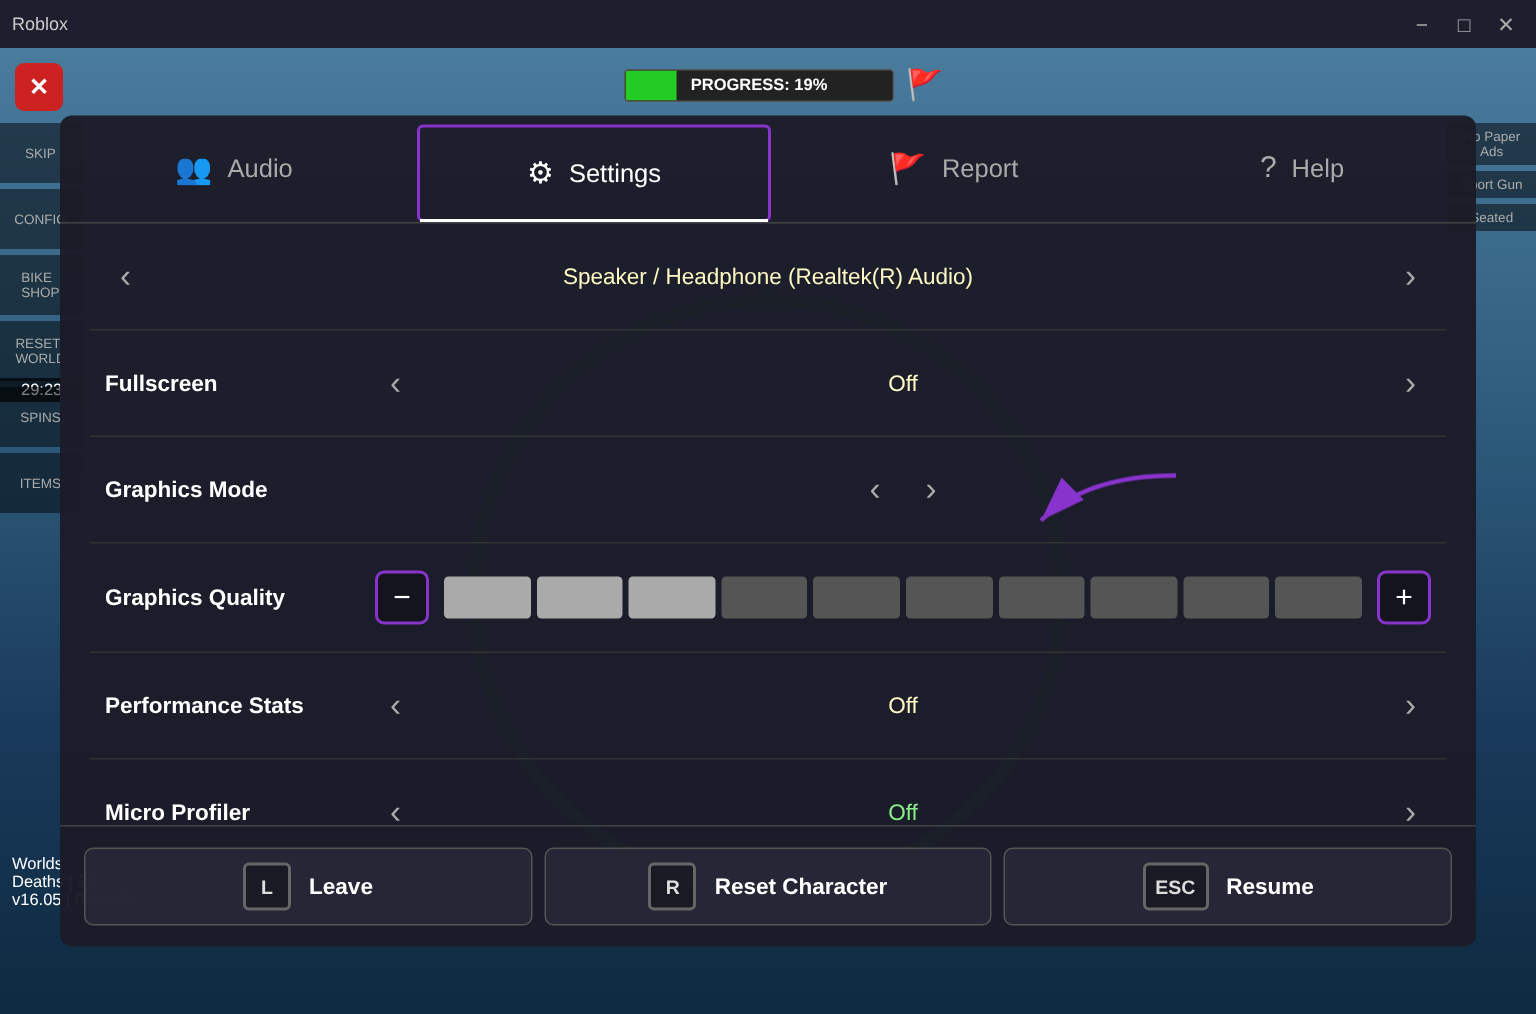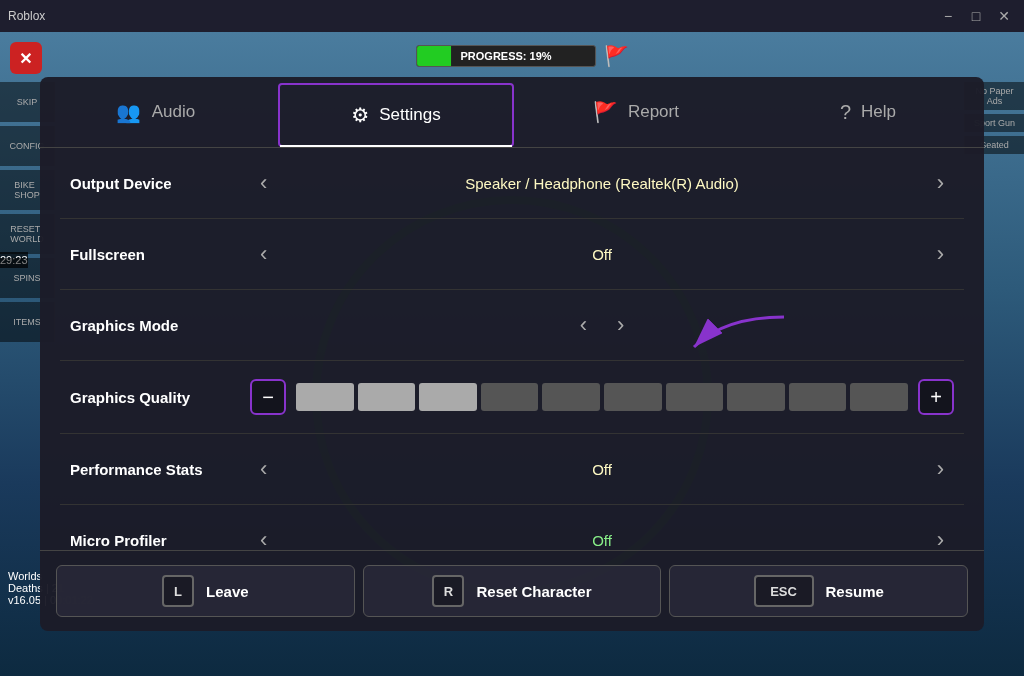--- a/index.html
+++ b/index.html
@@ -170,21 +170,21 @@
       border-right: 1px solid #555;
     }
 
     .timer-badge {
       position: absolute;
       left: 0;
       top: 220px;
       background: rgba(0,0,0,0.7);
       color: white;
       font-size: 11px;
-      padding: 2px 0;
+      padding: 2px 14px;
     }
 
     
     .side-right {
       position: absolute;
       right: 0;
       top: 50px;
       display: flex;
       flex-direction: column;
       gap: 4px;
@@ -376,21 +376,21 @@
       align-items: center;
       justify-content: center;
       font-size: 13px;
       font-weight: bold;
       color: #ddd;
       background: rgba(0,0,0,0.3);
       flex-shrink: 0;
     }
 
     .key-badge-esc {
-      width: 60px;
+      width: 44px;
     }
   </style>
 </head>
 <body>
 
 <div class="window">
 
   <div class="titlebar">
     <div class="titlebar-left">
       <span class="titlebar-title">Roblox</span>
@@ -456,21 +456,20 @@
         </div>
         <div class="tab">
           <span class="tab-icon">?</span>
           <span>Help</span>
         </div>
       </div>
 
       <div class="settings-content">
 
         <div class="settings-row">
-          <span class="settings-label">Output Device</span>
           <div class="settings-control">
             <button class="arrow-btn">‹</button>
             <span class="settings-value">Speaker / Headphone (Realtek(R) Audio)</span>
             <button class="arrow-btn">›</button>
           </div>
         </div>
 
         <div class="settings-row">
           <span class="settings-label">Fullscreen</span>
           <div class="settings-control">

